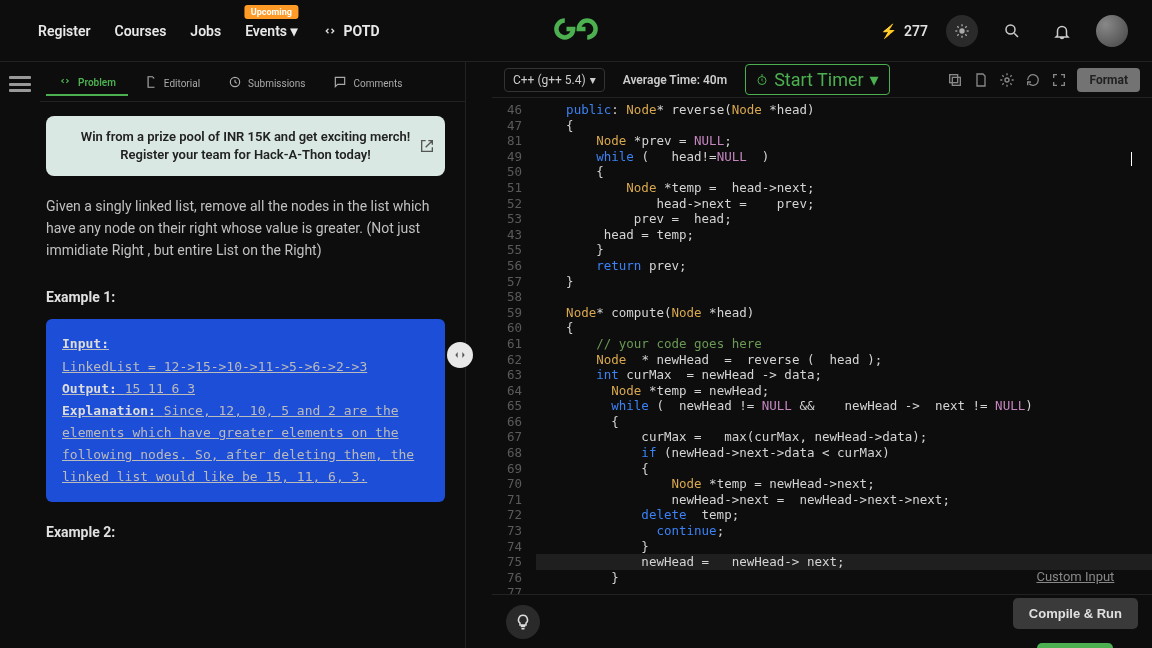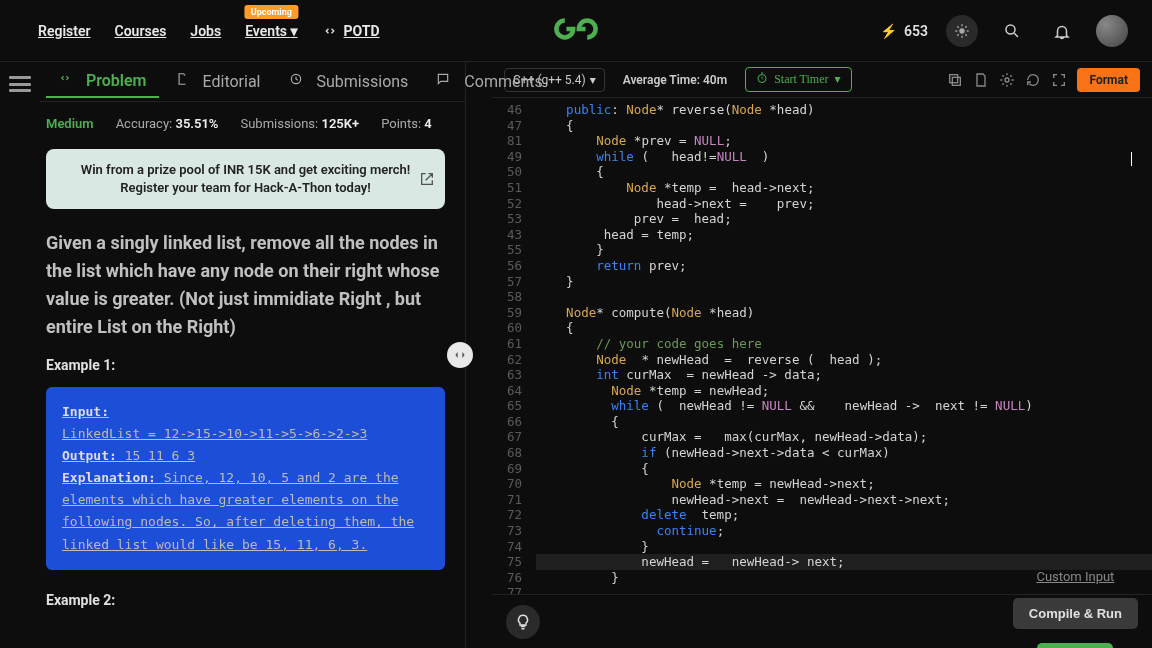--- a/index.html
+++ b/index.html
@@ -1,78 +1,78 @@
 <!DOCTYPE html>
 <html><head>
 <meta charset="utf-8">
 <style>
 * { margin: 0; padding: 0; box-sizing: border-box; }
 body { font-family: -apple-system, BlinkMacSystemFont, "Segoe UI", Roboto, sans-serif; background: #0d0d0d; color: #e0e0e0; width: 1152px; height: 648px; overflow: hidden; }
 
 
 .topnav { height: 62px; background: #0d0d0d; display: flex; align-items: center; justify-content: space-between; padding: 0 24px 0 38px; border-bottom: 1px solid #222; }
 .nav-left { display: flex; align-items: center; gap: 24px; }
-.nav-item { color: #e8e8e8; font-size: 14px; font-weight: 600; cursor: pointer; position: relative; text-decoration: underline; }
+.nav-item { color: #e8e8e8; font-size: 14px; font-weight: 600; cursor: pointer; position: relative; }
 .badge-upcoming { position: absolute; top: -18px; left: 50%; transform: translateX(-50%); background: #ff9b26; color: #fff; font-size: 9px; font-weight: 700; padding: 2px 6px; border-radius: 3px; }
 .potd { display: flex; align-items: center; gap: 6px; font-weight: 700; }
 .potd svg { width: 16px; height: 16px; }
 .logo { position: absolute; left: 50%; transform: translateX(-50%); }
 .logo-svg { width: 56px; height: 36px; }
 .nav-right { display: flex; align-items: center; gap: 18px; }
 .streak { display: flex; align-items: center; gap: 6px; color: #e0e0e0; font-size: 14px; font-weight: 600; }
 .icon-btn { width: 32px; height: 32px; display: flex; align-items: center; justify-content: center; cursor: pointer; border-radius: 50%; }
 .icon-btn.theme { background: #2a2a2a; }
 .avatar { width: 32px; height: 32px; border-radius: 50%; background: radial-gradient(circle at 30% 30%, #888, #444); }
 
 
 .main { display: flex; height: 586px; position: relative; }
 .hamburger { width: 40px; display: flex; align-items: flex-start; justify-content: center; padding-top: 14px; }
 .hamburger-icon { width: 22px; height: 16px; display: flex; flex-direction: column; justify-content: space-between; cursor: pointer; }
 .hamburger-icon span { display: block; height: 3px; background: #999; border-radius: 1px; }
 
 
 .left-panel { width: 425px; display: flex; flex-direction: column; background: #0d0d0d; position: relative; }
 .tabs { display: flex; gap: 4px; padding: 0 6px; height: 40px; align-items: center; border-bottom: 1px solid #222; }
-.tab { display: flex; align-items: flex-start; gap: 14px; padding: 6px 12px; font-size: 16px; color: #aaa; cursor: pointer; border-radius: 4px 4px 0 0; }
+.tab { display: flex; align-items: flex-end; gap: 6px; padding: 6px 12px; font-size: 10px; color: #aaa; cursor: pointer; border-radius: 4px 4px 0 0; }
 .tab.active { color: #4caf50; border-bottom: 2px solid #4caf50; font-weight: 600; }
 .tab svg { width: 14px; height: 14px; }
 
 .problem-body { padding: 14px 20px 16px 6px; overflow-y: auto; flex: 1; }
 .problem-body::-webkit-scrollbar { width: 6px; }
 .problem-body::-webkit-scrollbar-thumb { background: #333; border-radius: 3px; }
 .title-row { display: flex; align-items: center; justify-content: space-between; margin-bottom: 14px; }
 .title { font-size: 19px; font-weight: 700; color: #f5f5f5; display: flex; align-items: center; gap: 6px; }
 .bug-icon { width: 20px; height: 20px; cursor: pointer; }
 .stats { display: flex; gap: 22px; font-size: 13px; margin-bottom: 18px; }
 .diff { color: #4caf50; font-weight: 600; }
 .stat-label { color: #aaa; }
 .stat-val { color: #eee; font-weight: 600; }
 
 .promo { background: #d9e8e2; color: #222; border-radius: 8px; padding: 12px 14px; font-size: 13px; font-weight: 600; text-align: center; position: relative; margin-bottom: 20px; line-height: 1.4; }
 .promo-link { position: absolute; right: 10px; top: 50%; transform: translateY(-50%); }
 
-.desc { color: #c0c0c0; font-size: 18px; line-height: 1.55; margin-bottom: 16px; font-weight: bold; }
+.desc { color: #c0c0c0; font-size: 14px; line-height: 1.55; margin-bottom: 28px; }
 
 .example-h { font-size: 14px; font-weight: 700; color: #e0e0e0; margin-bottom: 14px; }
 .example-box { background: #1d4ed8; border-radius: 6px; padding: 14px 16px; font-family: "SF Mono", Consolas, monospace; font-size: 13px; line-height: 1.7; color: #bbb; margin-bottom: 22px; text-decoration: underline; }
 .example-box b { color: #ddd; font-weight: 700; }
 
 
 .divider-handle { position: absolute; left: 447px; top: 50%; transform: translateY(-50%); width: 26px; height: 26px; background: #e8e8e8; border-radius: 50%; display: flex; align-items: center; justify-content: center; z-index: 10; cursor: col-resize; }
 
 
 .right-panel { flex: 1; display: flex; flex-direction: column; background: #0d0d0d; border-left: 1px solid #222; padding-left: 26px; }
 .editor-bar { height: 36px; display: flex; align-items: center; justify-content: space-between; padding: 0 12px; border-bottom: 1px solid #222; font-size: 12px; }
 .left-tools { display: flex; align-items: center; gap: 18px; }
 .lang-select { display: flex; align-items: center; gap: 4px; color: #ccc; cursor: pointer; padding: 4px 8px; border: 1px solid #333; border-radius: 4px; }
 .avg-time { color: #ccc; font-weight: 600; }
-.timer-btn { display: flex; align-items: flex-start; gap: 6px; color: #4caf50; border: 1px solid #4caf50; padding: 4px 10px; border-radius: 4px; cursor: pointer; font-size: 12px; font-family: Liberation Serif, serif; }
+.timer-btn { display: flex; align-items: center; gap: 6px; color: #4caf50; border: 1px solid #4caf50; padding: 4px 10px; border-radius: 4px; cursor: pointer; font-size: 18px; }
 .right-tools { display: flex; align-items: center; gap: 10px; }
 .mini-icon { width: 16px; height: 16px; cursor: pointer; color: #888; }
-.format-btn { background: #f97316; color: #222; font-weight: 700; padding: 5px 12px; border-radius: 4px; font-size: 12px; cursor: pointer; }
+.format-btn { background: #737373; color: #222; font-weight: 700; padding: 5px 12px; border-radius: 4px; font-size: 12px; cursor: pointer; }
 
 .editor { flex: 1; display: flex; font-family: "SF Mono", Consolas, monospace; font-size: 12.5px; line-height: 15.6px; overflow: hidden; position: relative; }
 .gutter { width: 38px; text-align: right; padding: 4px 8px 4px 0; color: #5a5a5a; user-select: none; }
 .gutter div { height: 15.6px; }
 .code { flex: 1; padding: 4px 0 4px 6px; white-space: pre; color: #d4d4d4; }
 .code .line { height: 15.6px; }
 .code .line.hl { background: #1f1f1f; }
 .kw { color: #3b82f6; }
 .type { color: #d9a84e; }
 .null { color: #c586c0; }
@@ -108,21 +108,21 @@
     </div>
   </div>
   <div class="logo">
     <svg class="logo-svg" viewBox="0 0 100 60">
       <path fill="none" stroke="#4caf50" stroke-width="8" d="M30 15 a15 15 0 1 0 15 15 h-12 M70 45 a15 15 0 1 0 -15 -15 h12"></path>
     </svg>
   </div>
   <div class="nav-right">
     <div class="streak">
       <span>⚡</span>
-      <span>653</span>
+      <span>277</span>
     </div>
     <div class="icon-btn theme">
       <svg width="16" height="16" viewBox="0 0 24 24">
           <circle cx="12" cy="12" r="4" fill="#aaa"></circle>
           <g stroke="#aaa" stroke-width="2">
             <line x1="12" y1="2" x2="12" y2="5"></line>
             <line x1="12" y1="19" x2="12" y2="22"></line>
             <line x1="2" y1="12" x2="5" y2="12"></line>
             <line x1="19" y1="12" x2="22" y2="12"></line>
             <line x1="5" y1="5" x2="7" y2="7"></line>
@@ -179,26 +179,20 @@
       </div>
       <div class="tab">
         <svg viewBox="0 0 24 24">
             <path fill="none" stroke="#aaa" stroke-width="2" d="M4 4h16v12H8l-4 4V4z"></path>
           </svg>
         <span>Comments</span>
       </div>
     </div>
 
     <div class="problem-body">
-      <div class="stats">
-        <span class="diff">Medium</span>
-        <span><span class="stat-label">Accuracy:</span> <span class="stat-val">35.51%</span></span>
-        <span><span class="stat-label">Submissions:</span> <span class="stat-val">125K+</span></span>
-        <span><span class="stat-label">Points:</span> <span class="stat-val">4</span></span>
-      </div>
 
       <div class="promo">
         <span>Win from a prize pool of INR 15K and get exciting merch! Register your team for Hack-A-Thon today!</span>
         <svg class="promo-link" width="16" height="16" viewBox="0 0 24 24">
             <path fill="none" stroke="#555" stroke-width="2" d="M10 4H4v16h16v-6M14 4h6v6M20 4L10 14"></path>
           </svg>
       </div>
 
       <div class="desc">Given a singly linked list, remove all the nodes in the list which have any node on their right whose value is greater.  (Not just immidiate Right , but entire List on the Right)</div>
 

